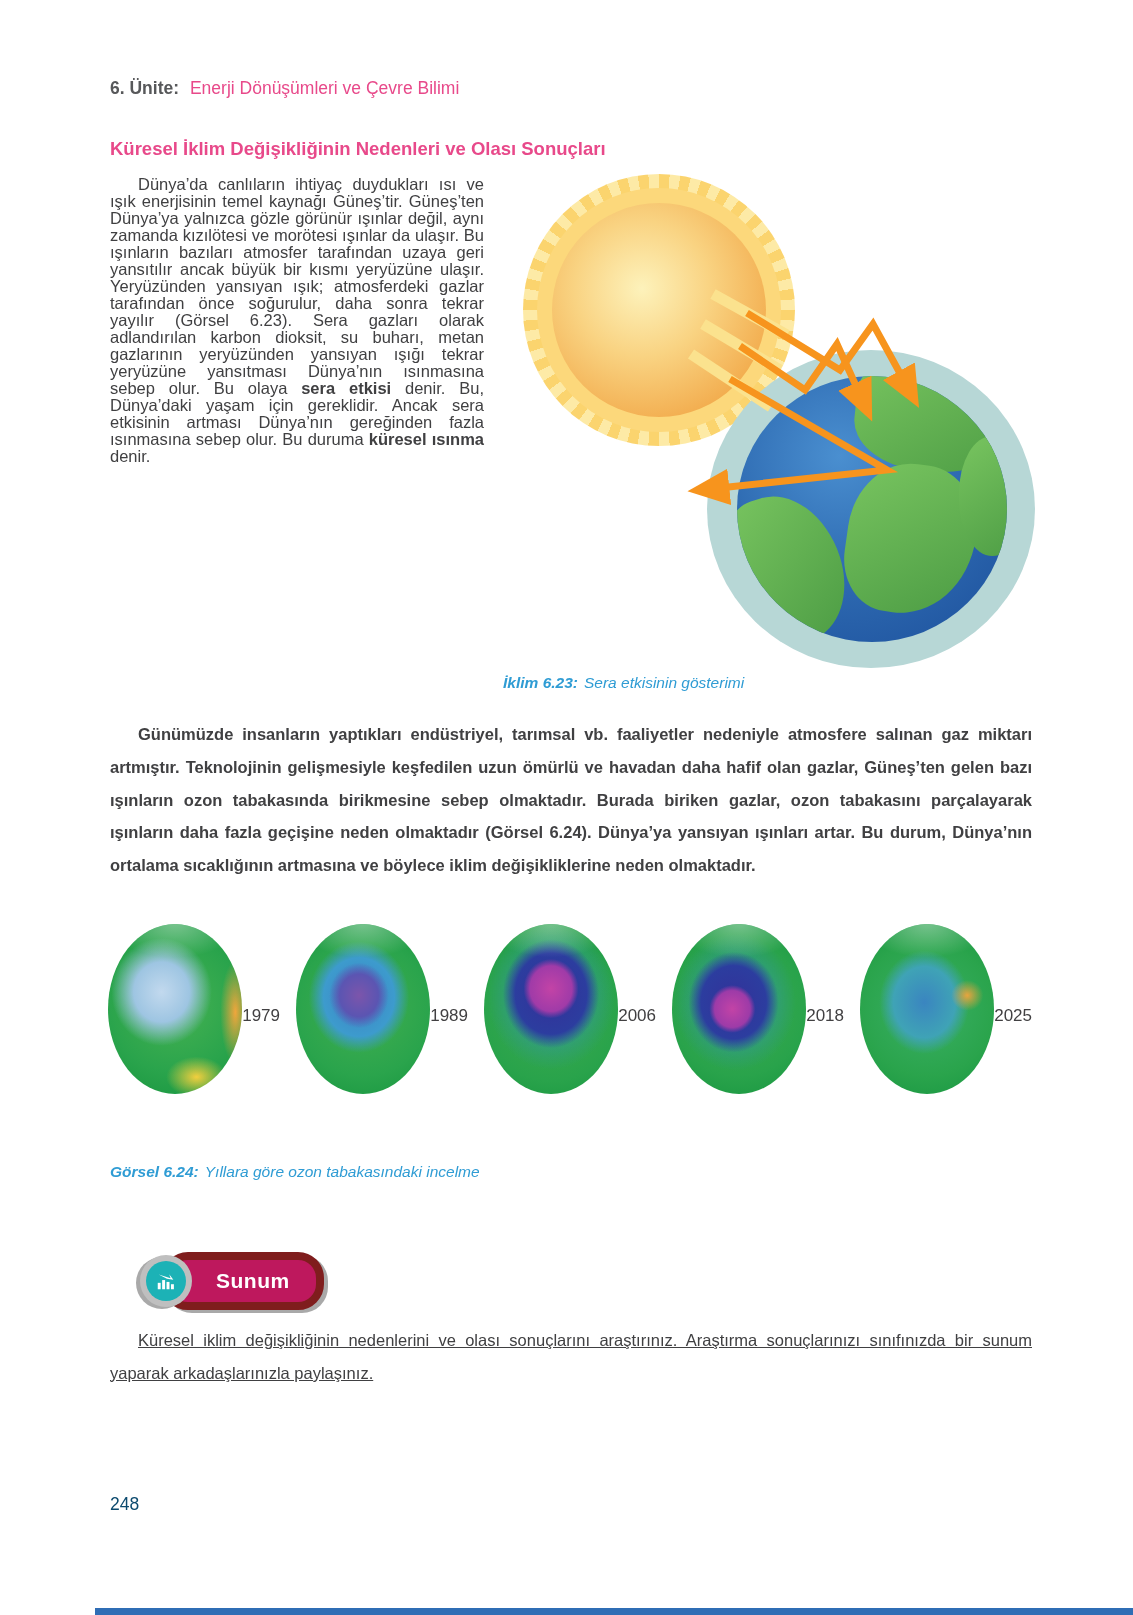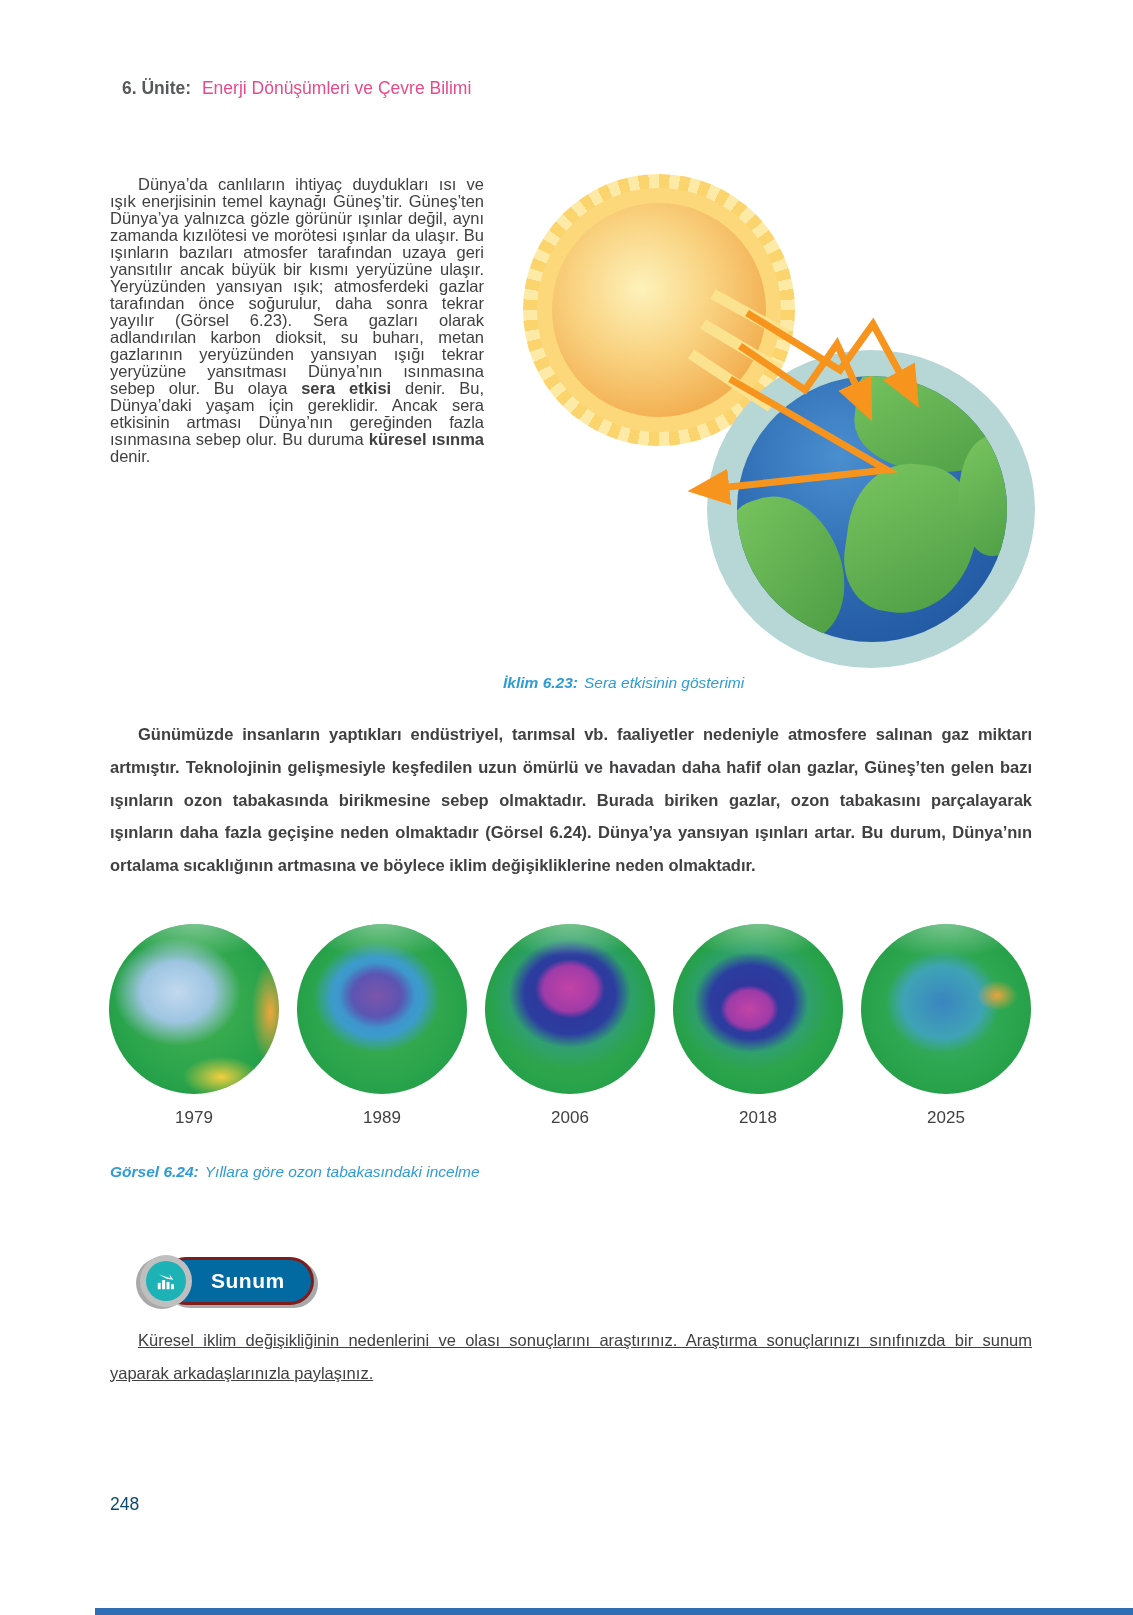--- a/index.html
+++ b/index.html
@@ -3,21 +3,21 @@
 <meta charset="utf-8">
 <style>
   html,body{margin:0;padding:0;background:#ffffff;}
   .page{
     position:relative;width:1133px;height:1615px;margin:0 auto;
     background:#ffffff;overflow:hidden;
     font-family:"Liberation Sans","DejaVu Sans",sans-serif;
     color:#404042;
   }
   
-  .header{position:absolute;left:110px;top:78px;font-size:17.5px;margin-left:12px;}
+  .header{position:absolute;left:110px;top:78px;font-size:17.5px;}
   .unit-label{font-weight:bold;color:#57585a;}
   .unit-title{color:#e8498a;font-weight:500;margin-left:6px;}
   .section-heading{
     position:absolute;left:110px;top:138px;width:920px;
     color:#e8498a;font-weight:bold;font-size:18.5px;
   }
   
   .intro-text{
     position:absolute;left:110px;top:176px;width:374px;
     font-size:16.5px;line-height:17px;text-align:justify;
@@ -62,21 +62,21 @@
   
   .para2{
     position:absolute;left:110px;top:718px;width:922px;
     font-size:16.5px;line-height:32.8px;text-align:justify;text-indent:28px;font-weight:bold;
   }
   
   .ozone-row{
     position:absolute;left:108px;top:924px;width:924px;
     display:flex;justify-content:space-between;
   }
-  .ozone-item{width:172px;display:flex;flex-direction:column;align-items:center;}
+  .ozone-item{width:172px;display:flex;align-items:center;}
   .globe{width:170px;height:170px;border-radius:50%;position:relative;overflow:hidden;}
   .globe::after{
     content:"";position:absolute;inset:0;border-radius:50%;
     background:radial-gradient(ellipse 70% 28% at 50% 0%, rgba(255,255,255,0.38), rgba(255,255,255,0) 70%);
   }
   .year{margin-top:14px;font-size:17px;color:#414042;}
   .g0{background:
       radial-gradient(ellipse 30% 16% at 66% 90%, #f2cf3e 0%, rgba(242,207,62,0) 75%),
       radial-gradient(ellipse 14% 38% at 95% 52%, #f0a63c 0%, rgba(240,166,60,0) 80%),
       radial-gradient(ellipse 52% 44% at 40% 40%, #c2d9ee 0%, #9ec5e2 40%, rgba(158,197,226,0) 72%),
@@ -96,21 +96,21 @@
       radial-gradient(ellipse 54% 48% at 47% 46%, #2f8fc6 0%, rgba(47,143,198,0) 84%),
       radial-gradient(circle at 50% 50%, #3cab4e 0%, #29a34b 62%, #17953f 100%);}
   .g4{background:
       radial-gradient(ellipse 16% 12% at 80% 42%, #e8a43e 0%, rgba(232,164,62,0) 75%),
       radial-gradient(ellipse 42% 38% at 48% 46%, #3a85c0 0%, #3fa3b6 55%, rgba(63,163,182,0) 80%),
       radial-gradient(circle at 50% 50%, #3bb066 0%, #2aa44c 62%, #179540 100%);}
   
   .sunum-badge{position:absolute;left:140px;top:1255px;height:52px;display:flex;align-items:center;}
   .badge-pill{
     position:relative;margin-left:-30px;height:42px;padding:0 26px 0 46px;
-    background:#0369a1;border:3px solid #7f1d1d;border-radius:26px;
+    background:#be185d;border:8px solid #7f1d1d;border-radius:26px;
     box-shadow:4px 3px 0 #a9a9a9;
     display:flex;align-items:center;
     color:#ffffff;font-weight:bold;font-size:21px;letter-spacing:0.5px;
   }
   .badge-circle{
     position:relative;z-index:2;width:52px;height:52px;border-radius:50%;
     background:#bfbfbf;box-shadow:-4px 2px 0 #a9a9a9;
     display:flex;align-items:center;justify-content:center;
   }
   .badge-circle-inner{
@@ -128,20 +128,21 @@
 </head>
 <body>
 
 <div class="page">
 
   <div class="header">
     <span class="unit-label">6. Ünite:</span>
     <span class="unit-title">Enerji Dönüşümleri ve Çevre Bilimi</span>
   </div>
 
+  <div class="section-heading">Küresel İklim Değişikliğinin Nedenleri ve Olası Sonuçları</div>
 
   <div class="intro-text">
     <span class="indent"></span><span>Dünya’da canlıların ihtiyaç duydukları ısı ve ışık enerjisinin temel kaynağı Güneş’tir. Güneş’ten Dünya’ya yalnızca gözle görünür ışınlar değil, aynı zamanda kızılötesi ve morötesi ışınlar da ulaşır. Bu ışınların bazıları atmosfer tarafından uzaya geri yansıtılır ancak büyük bir kısmı yeryüzüne ulaşır. Yeryüzünden yansıyan ışık; atmosferdeki gazlar tarafından önce soğurulur, daha sonra tekrar yayılır (Görsel 6.23). Sera gazları olarak adlandırılan karbon dioksit, su buharı, metan gazlarının yeryüzünden yansıyan ışığı tekrar yeryüzüne yansıtması Dünya’nın ısınmasına sebep olur. Bu olaya </span><span class="b">sera etkisi</span><span> denir. Bu, Dünya’daki yaşam için gereklidir. Ancak sera etkisinin artması Dünya’nın gereğinden fazla ısınmasına sebep olur. Bu duruma </span><span class="b">küresel ısınma</span><span> denir.</span>
   </div>
 
   <div class="fig623">
     <div class="sun-rays"></div>
     <div class="sun-glow"></div>
     <div class="sun-core"></div>
     <div class="atmosphere"></div>

